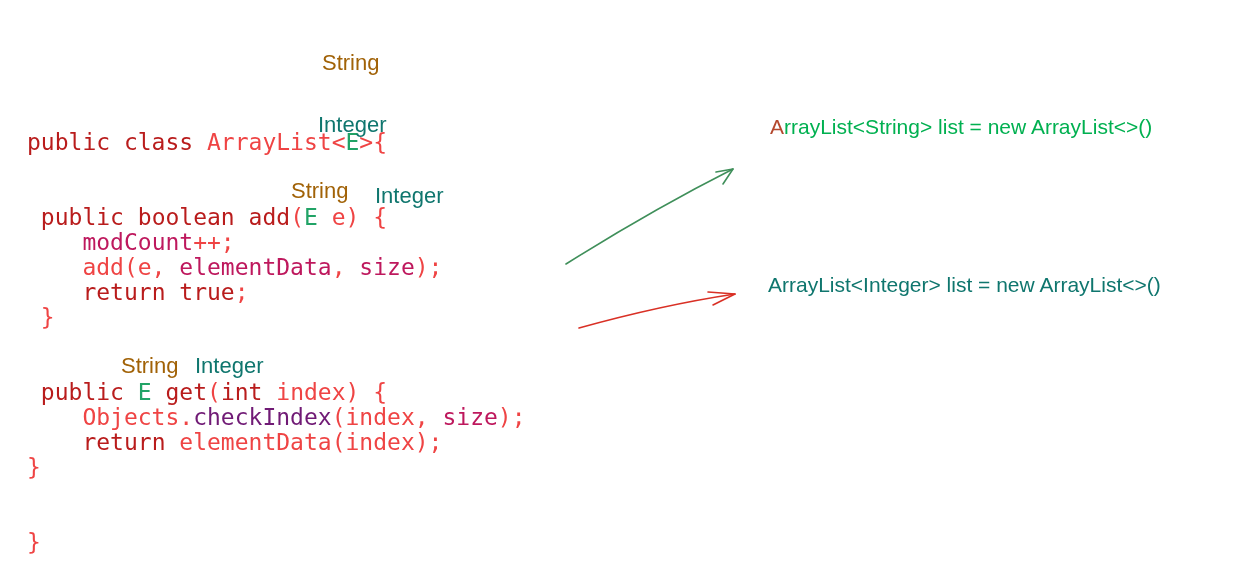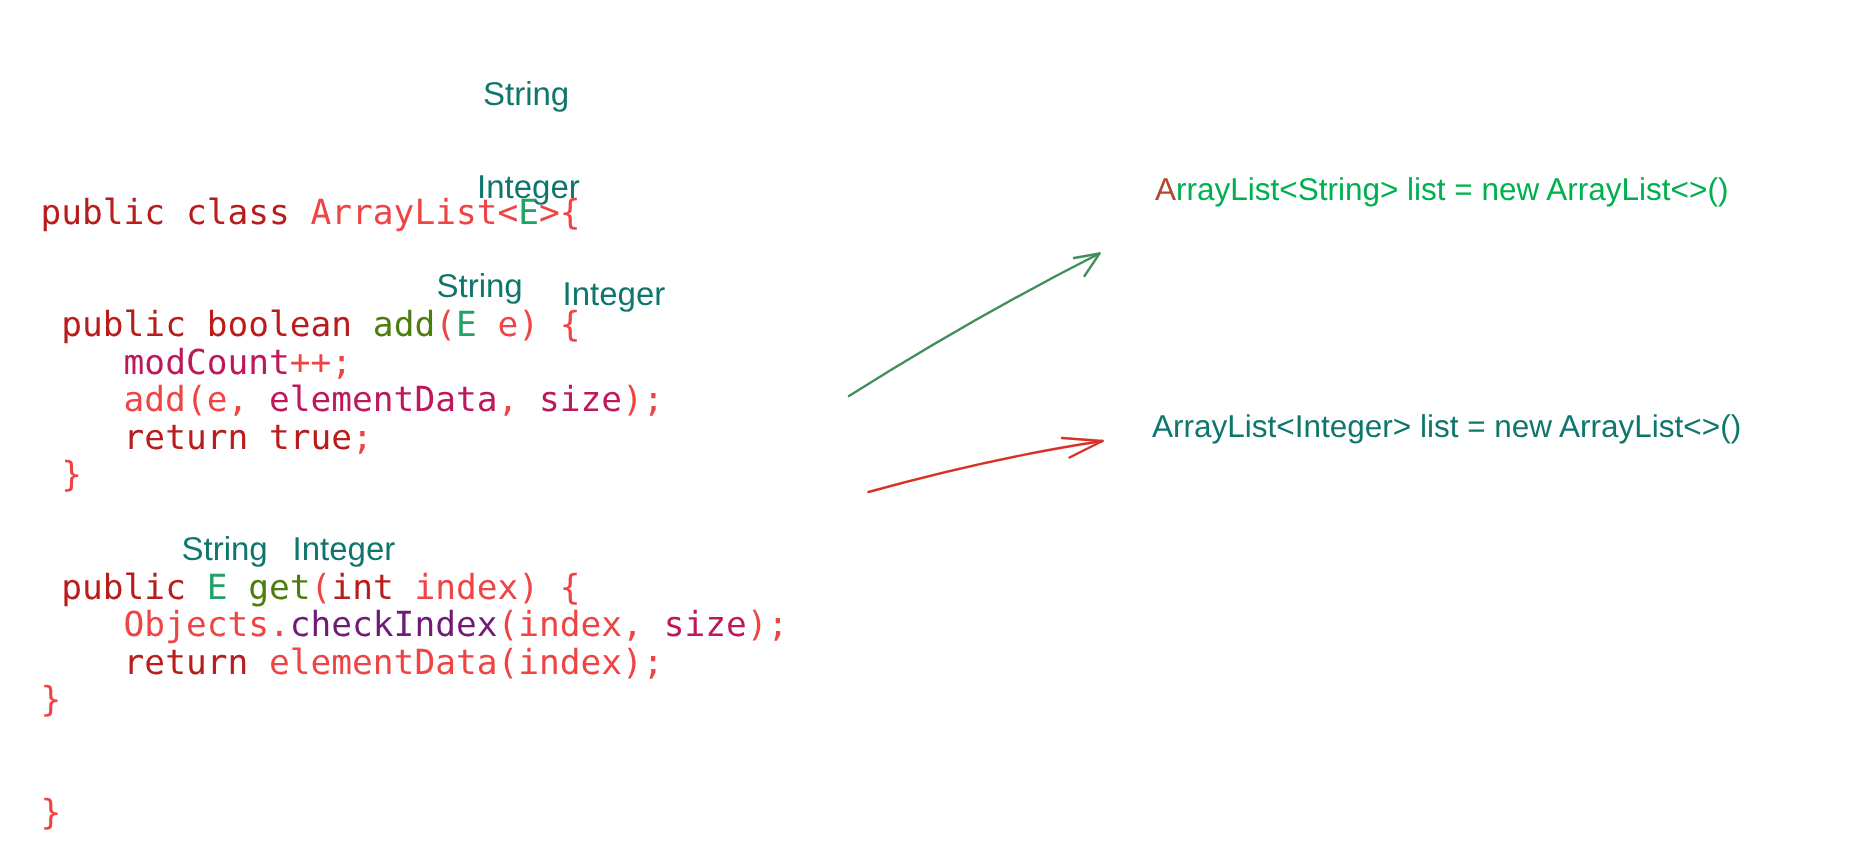--- a/index.html
+++ b/index.html
@@ -17,30 +17,30 @@
     position:absolute; left:27px; top:130px;
     font-family:"DejaVu Sans Mono", monospace;
     font-size:23px; line-height:25px;
     white-space:pre; color:#3c3c3c;
   }
   .code-line { height:25px; }
 
   
   .tk-pln { color:#ef4444; }
   .tk-kw  { color:#b91c1c; }
-  .tk-mth { color:#4d7c0f;margin-top:29px; }
+  .tk-mth { color:#b91c1c;margin-top:29px; }
   .tk-tp  { color:#21a366; }
   .tk-fld { color:#be185d; }
   .tk-itl { color:#701a75; }
   .tk-grn { color:#00b050; }
   .tk-ra  { color:#b4482e; }
 
   
   .label { position:absolute; font-size:22px; white-space:nowrap; }
-  .green { color:#0f766e; }
+  .green { color:#a16207; }
   .red   { color:#0f766e; }
 
   
   .example { position:absolute; font-size:21px; white-space:nowrap; }
 
   .lbl-class-string  { left:322px; top:50px; }
   .lbl-class-integer { left:318px; top:112px; }
   .lbl-add-string    { left:291px; top:178px; }
   .lbl-add-integer   { left:375px; top:183px; }
   .lbl-get-string    { left:121px; top:353px; }

